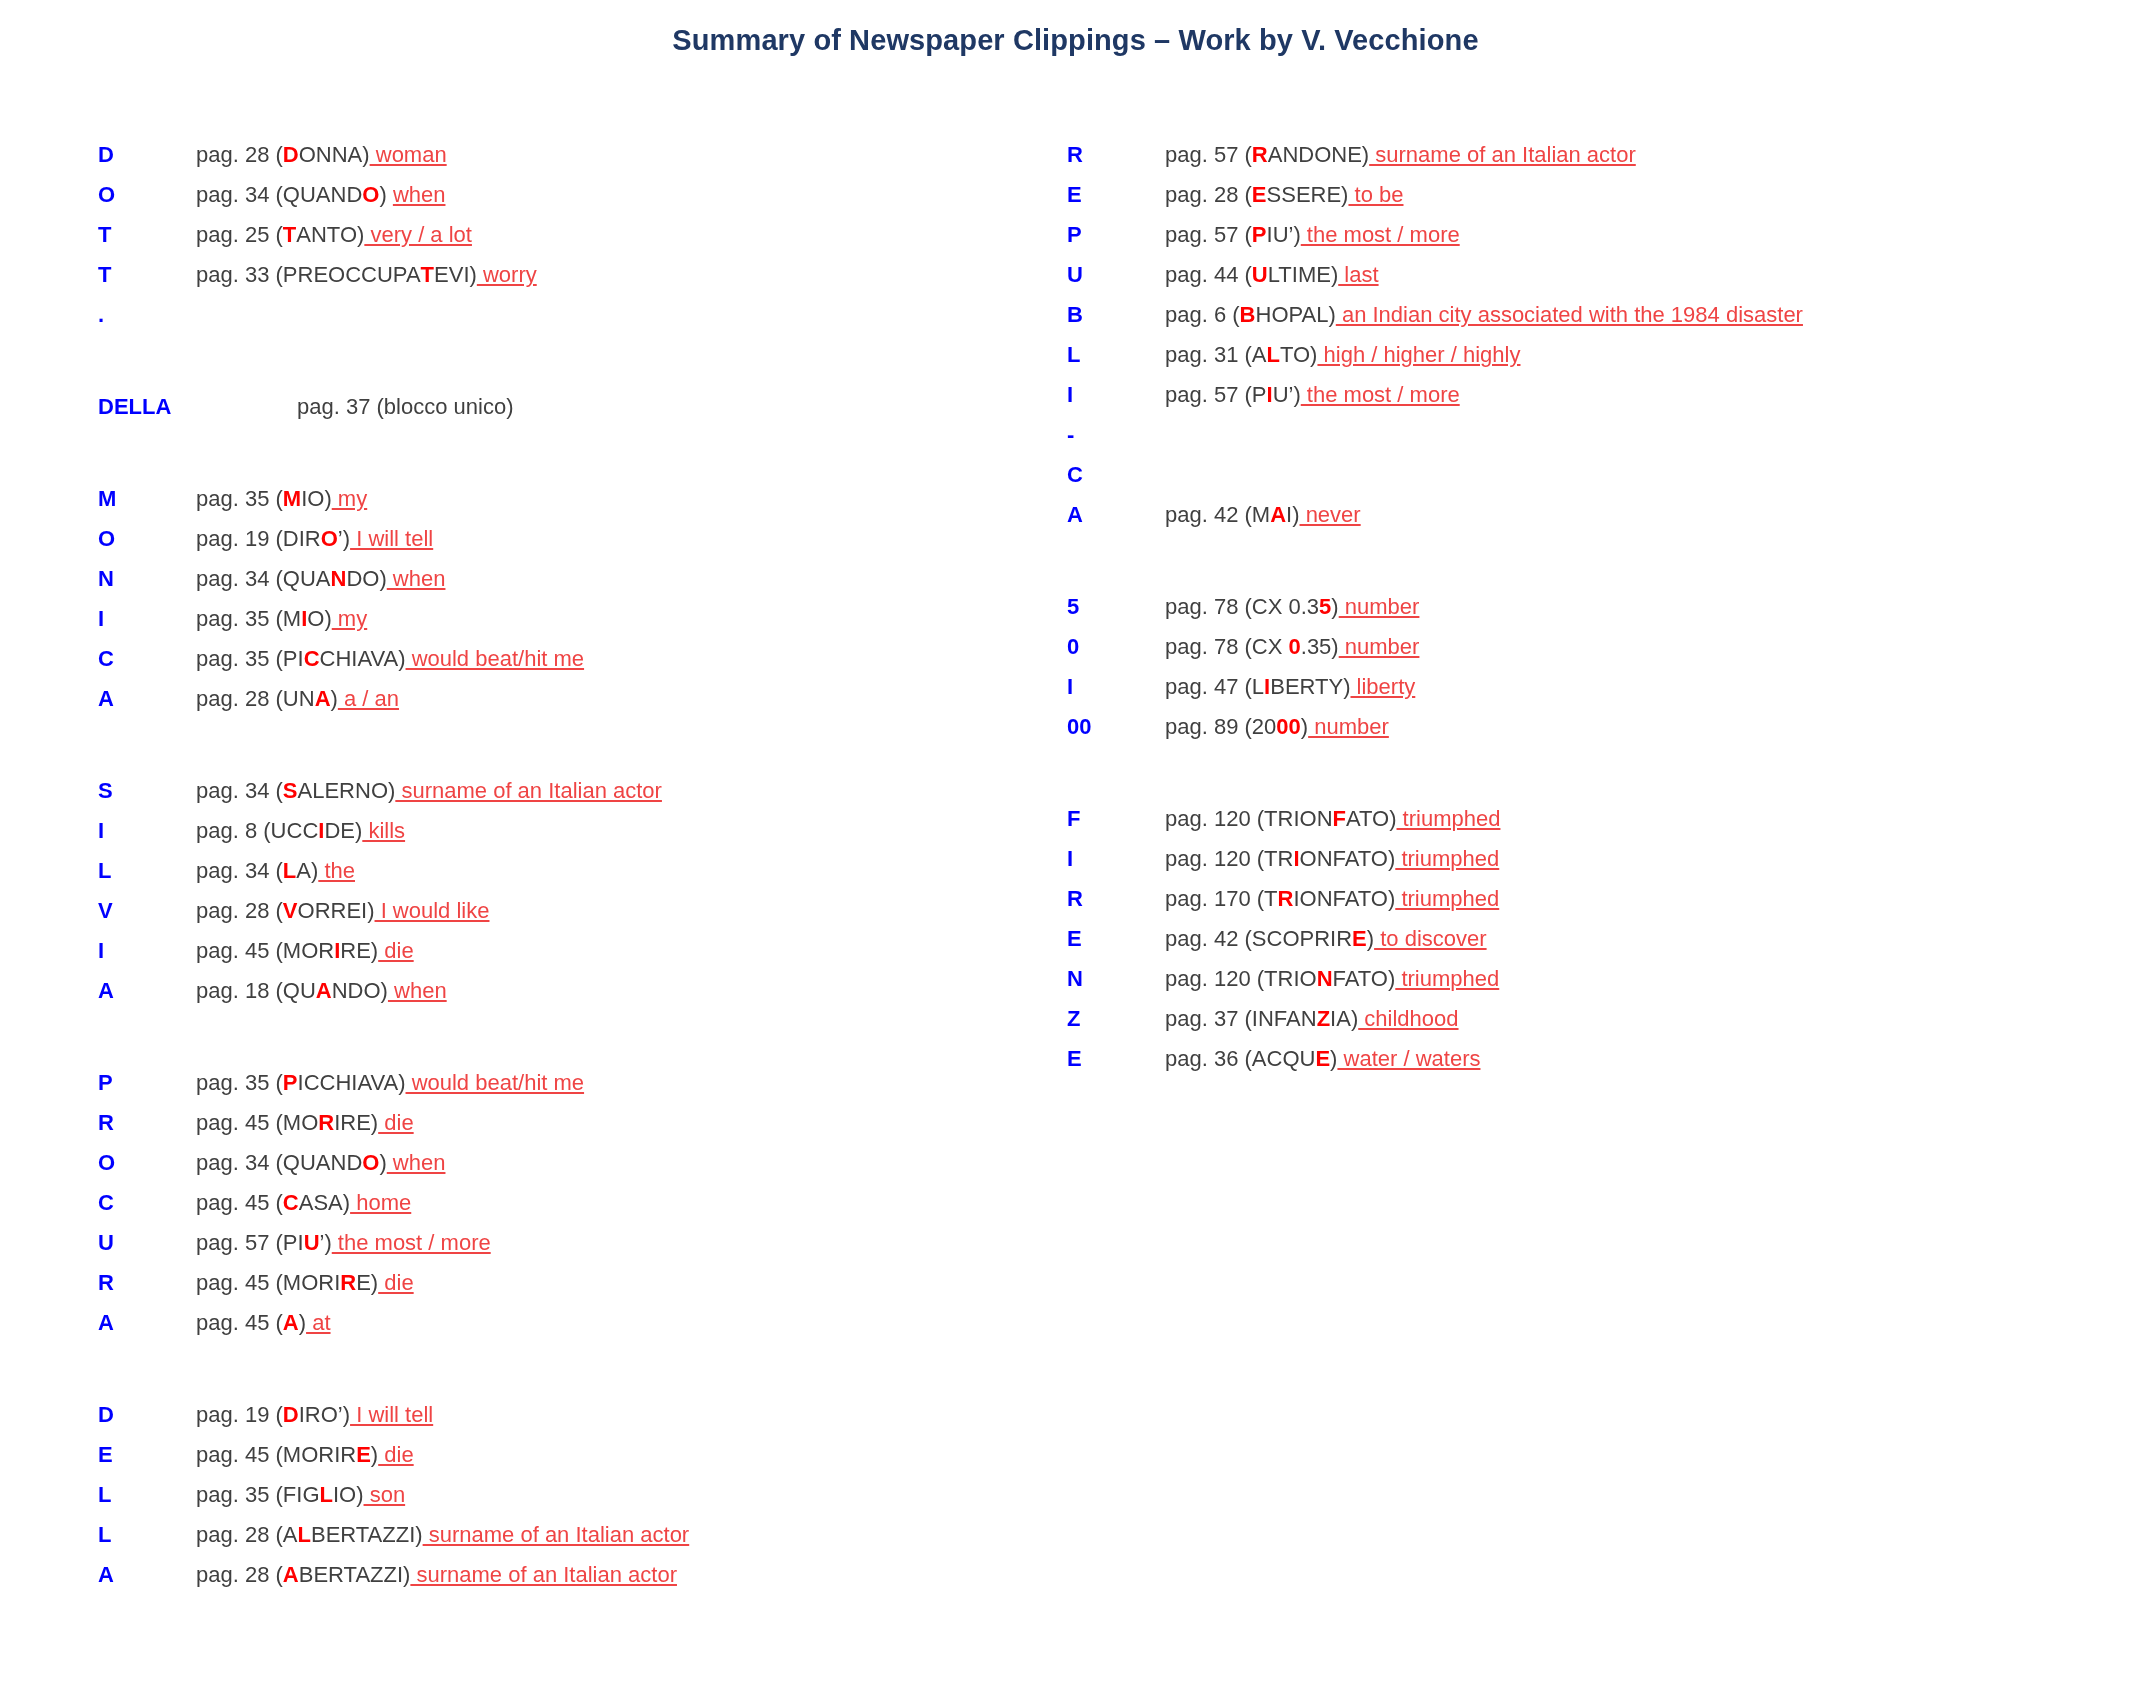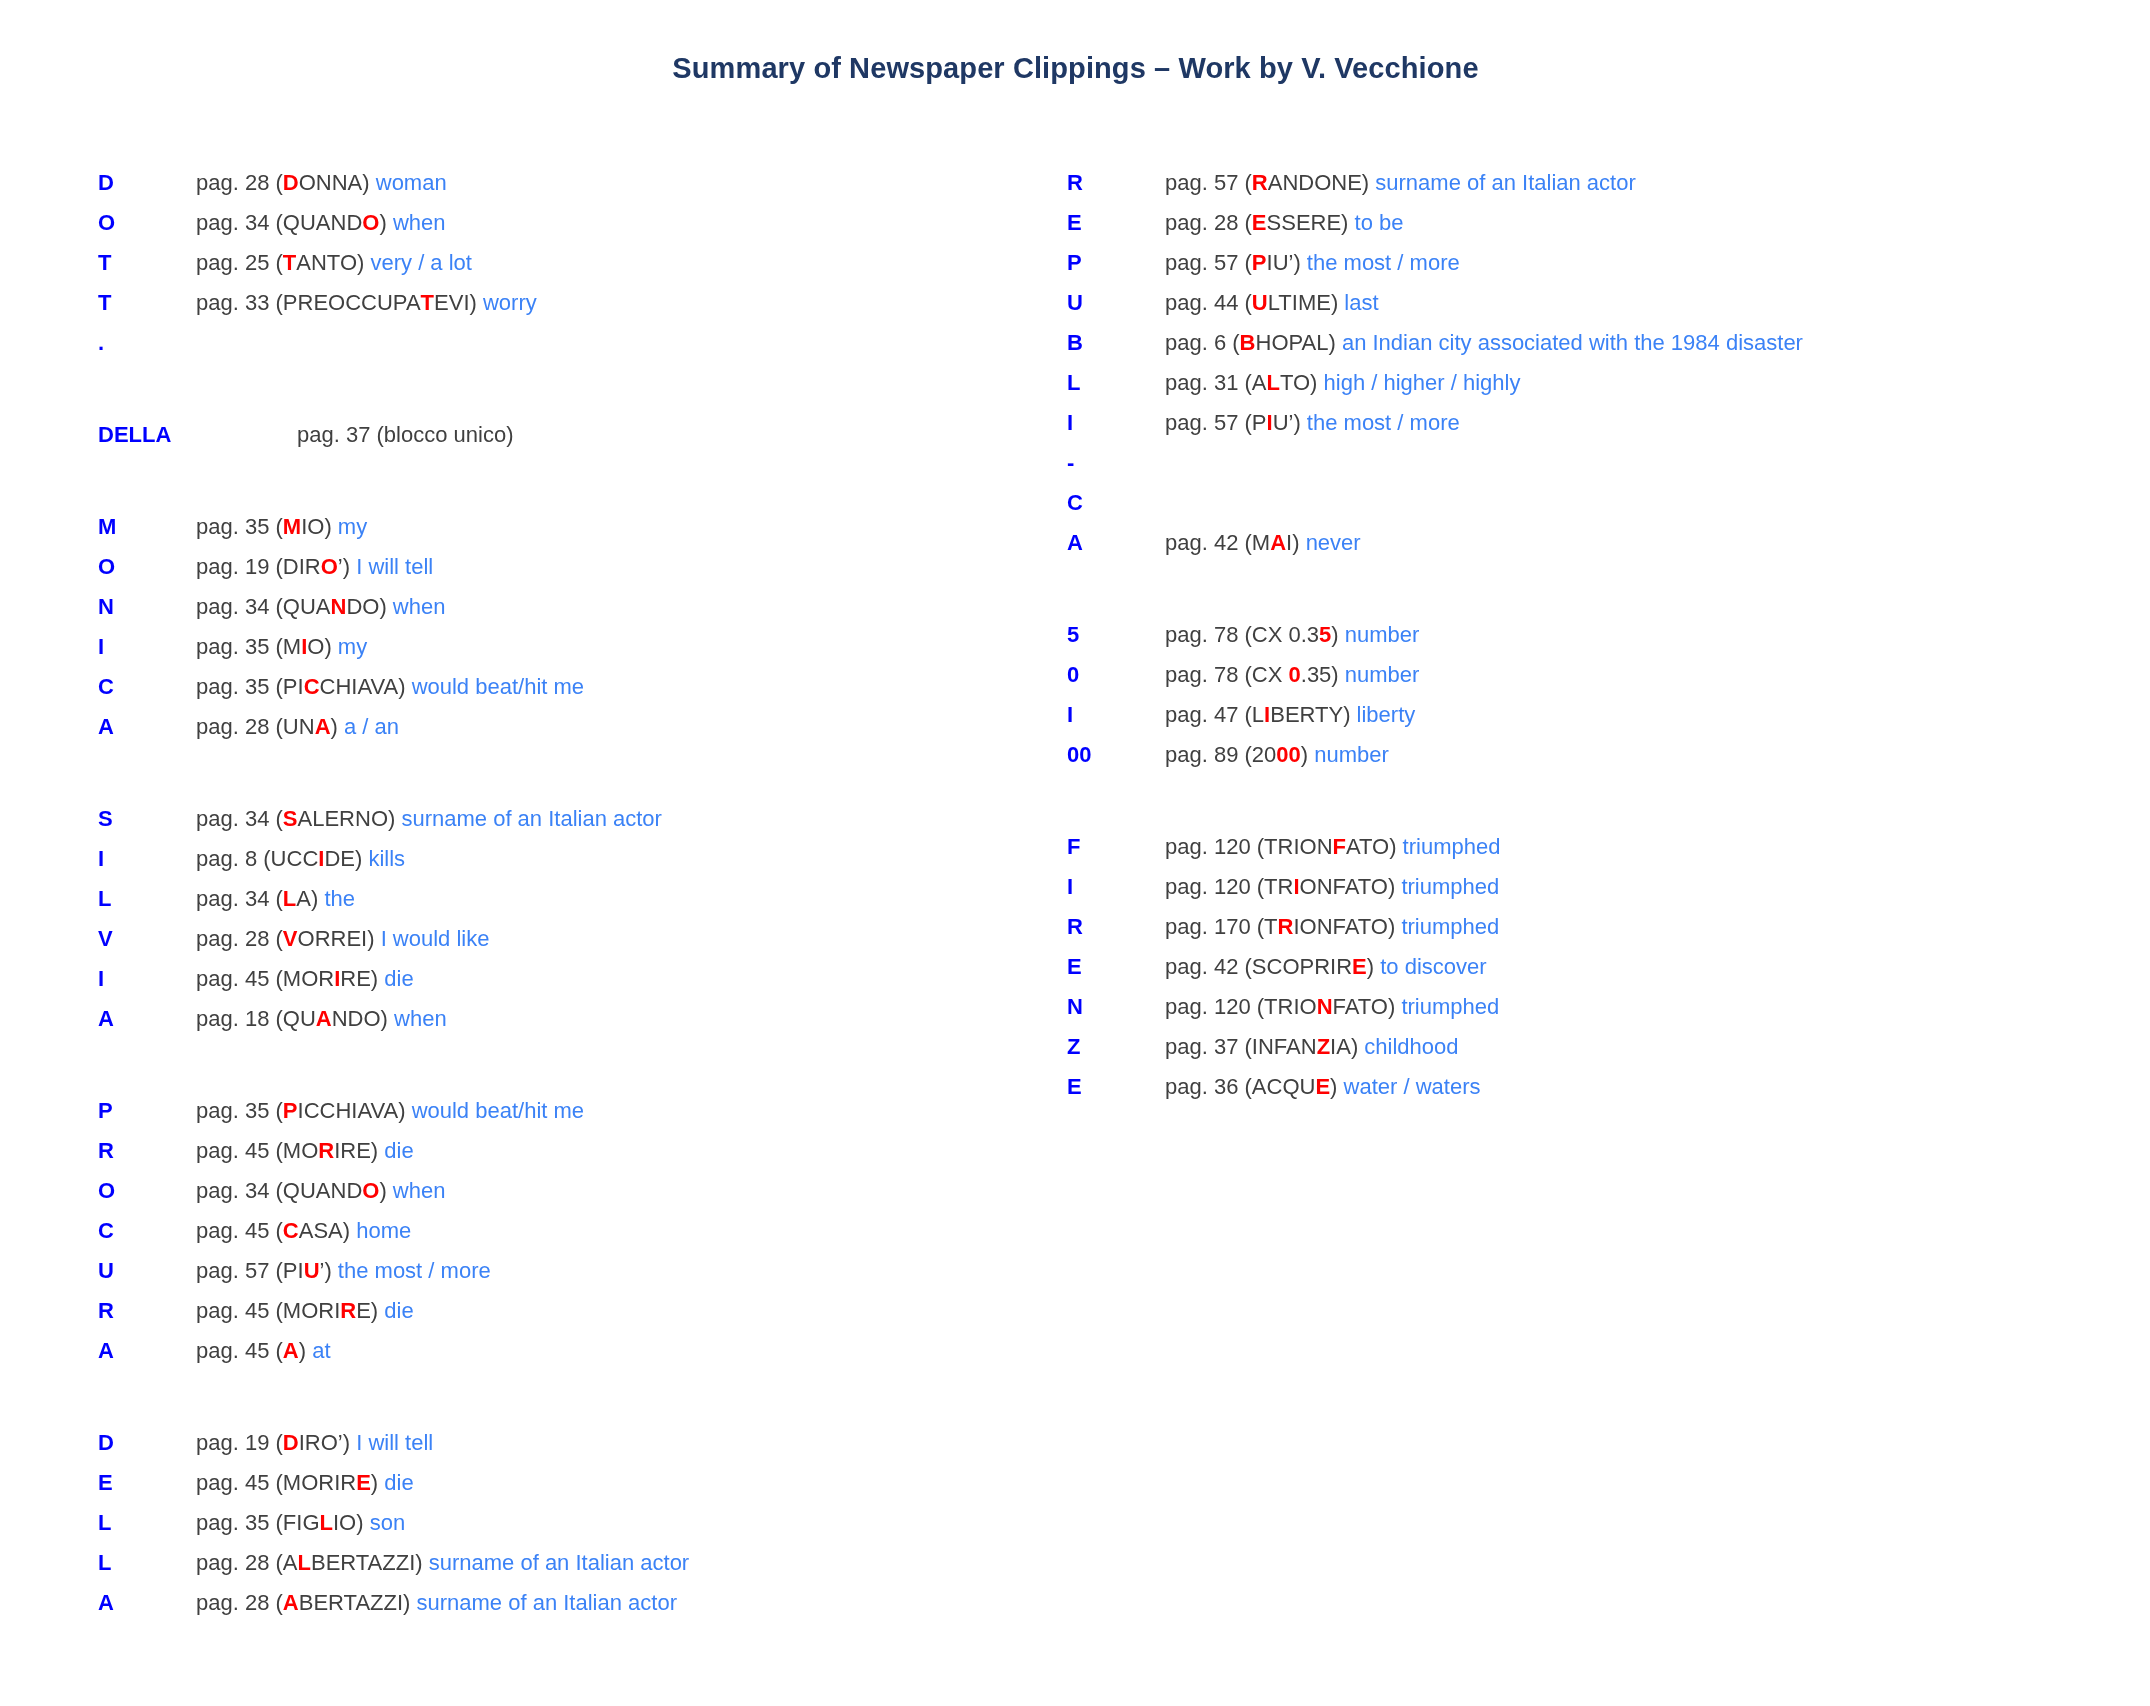--- a/index.html
+++ b/index.html
@@ -13,21 +13,21 @@
     font-family: "Liberation Sans", sans-serif;
     color: #595959;
     position: relative;
     overflow: hidden;
   }
   .page-title {
     text-align: center;
     color: #1f3864;
     font-size: 29px;
     font-weight: bold;
-    margin-top: 52px;
+    margin-top: 24px;
     letter-spacing: 0.1px;
   }
   .columns {
     display: flex;
     flex-direction: row;
     align-items: flex-start;
     margin-top: 78px;
     padding-left: 98px;
     box-sizing: border-box;
   }
@@ -67,21 +67,22 @@
     color: #595959;
   }
   .entry .dark {
     color: #404040;
   }
   .entry .hl {
     color: #ff0000;
     font-weight: bold;
   }
   .entry .gloss {
-    color: #3b82f6;
+    color: #ef4444;
+    text-decoration: underline;
   }
 </style>
 </head>
 <body>
 
 <h1 class="page-title">Summary of Newspaper Clippings – Work by V. Vecchione</h1>
 
 <div class="columns">
   <div class="col col-left" id="left-column">
       <div class="group">

